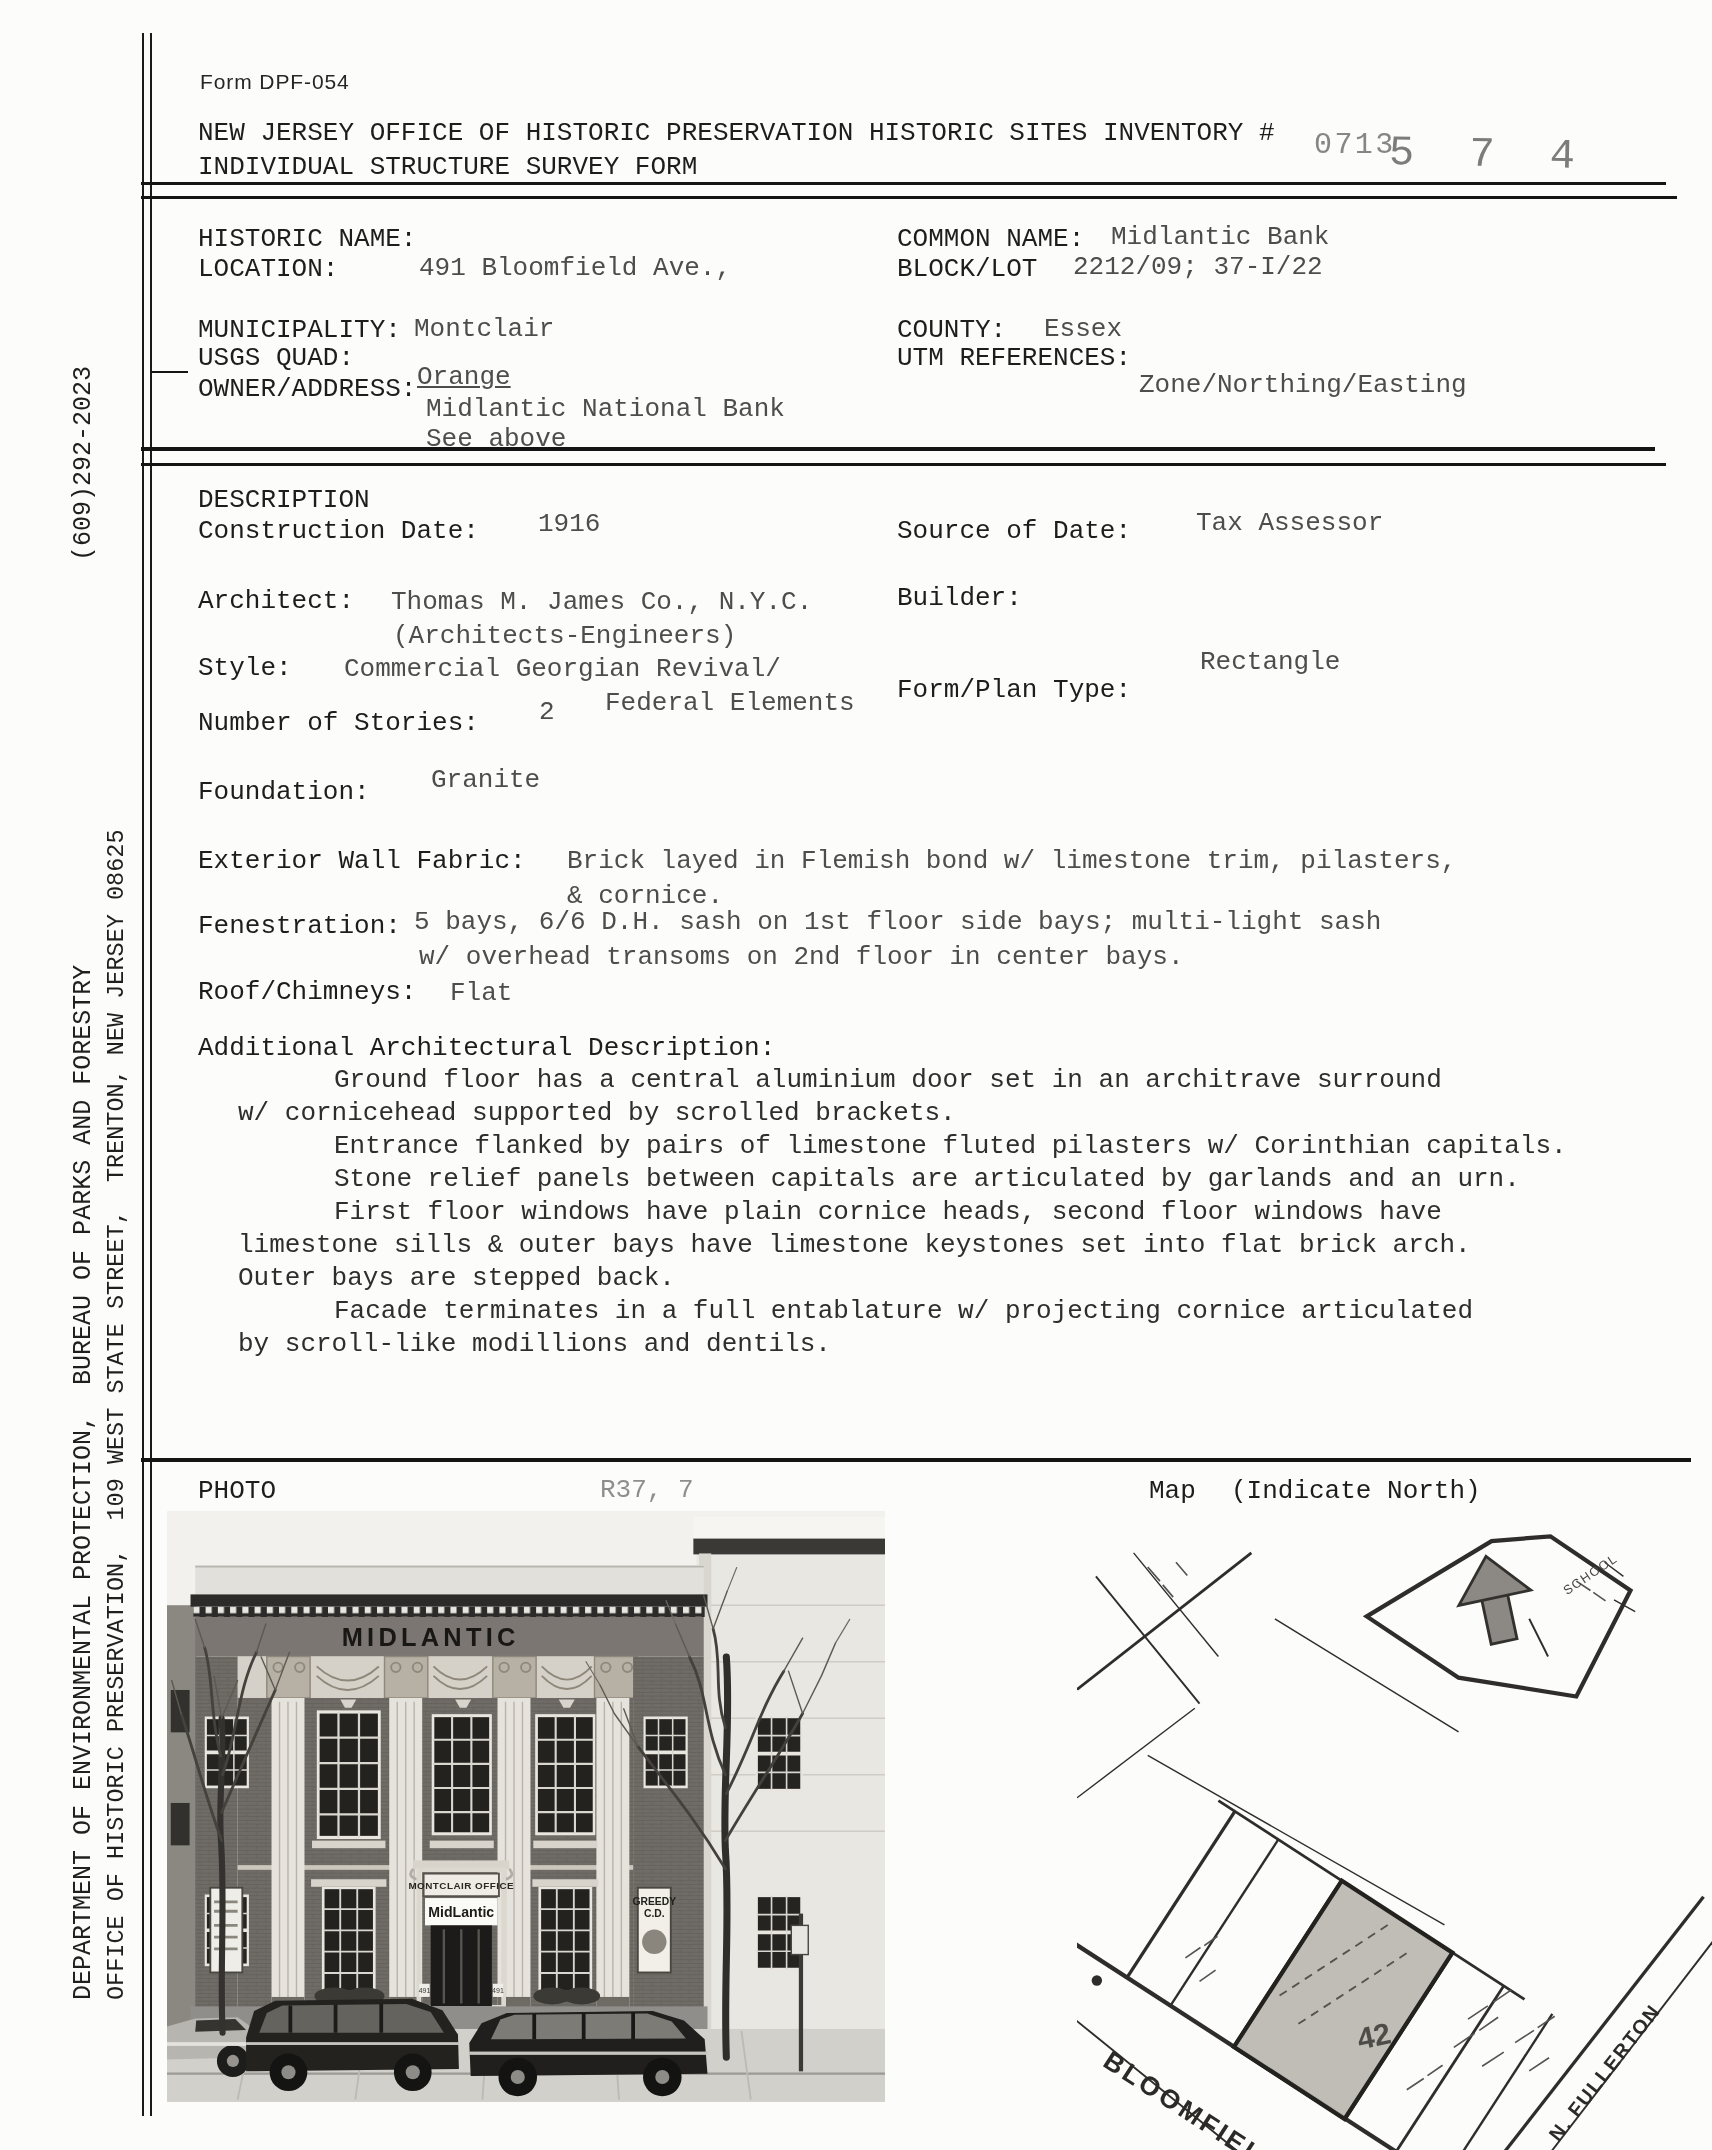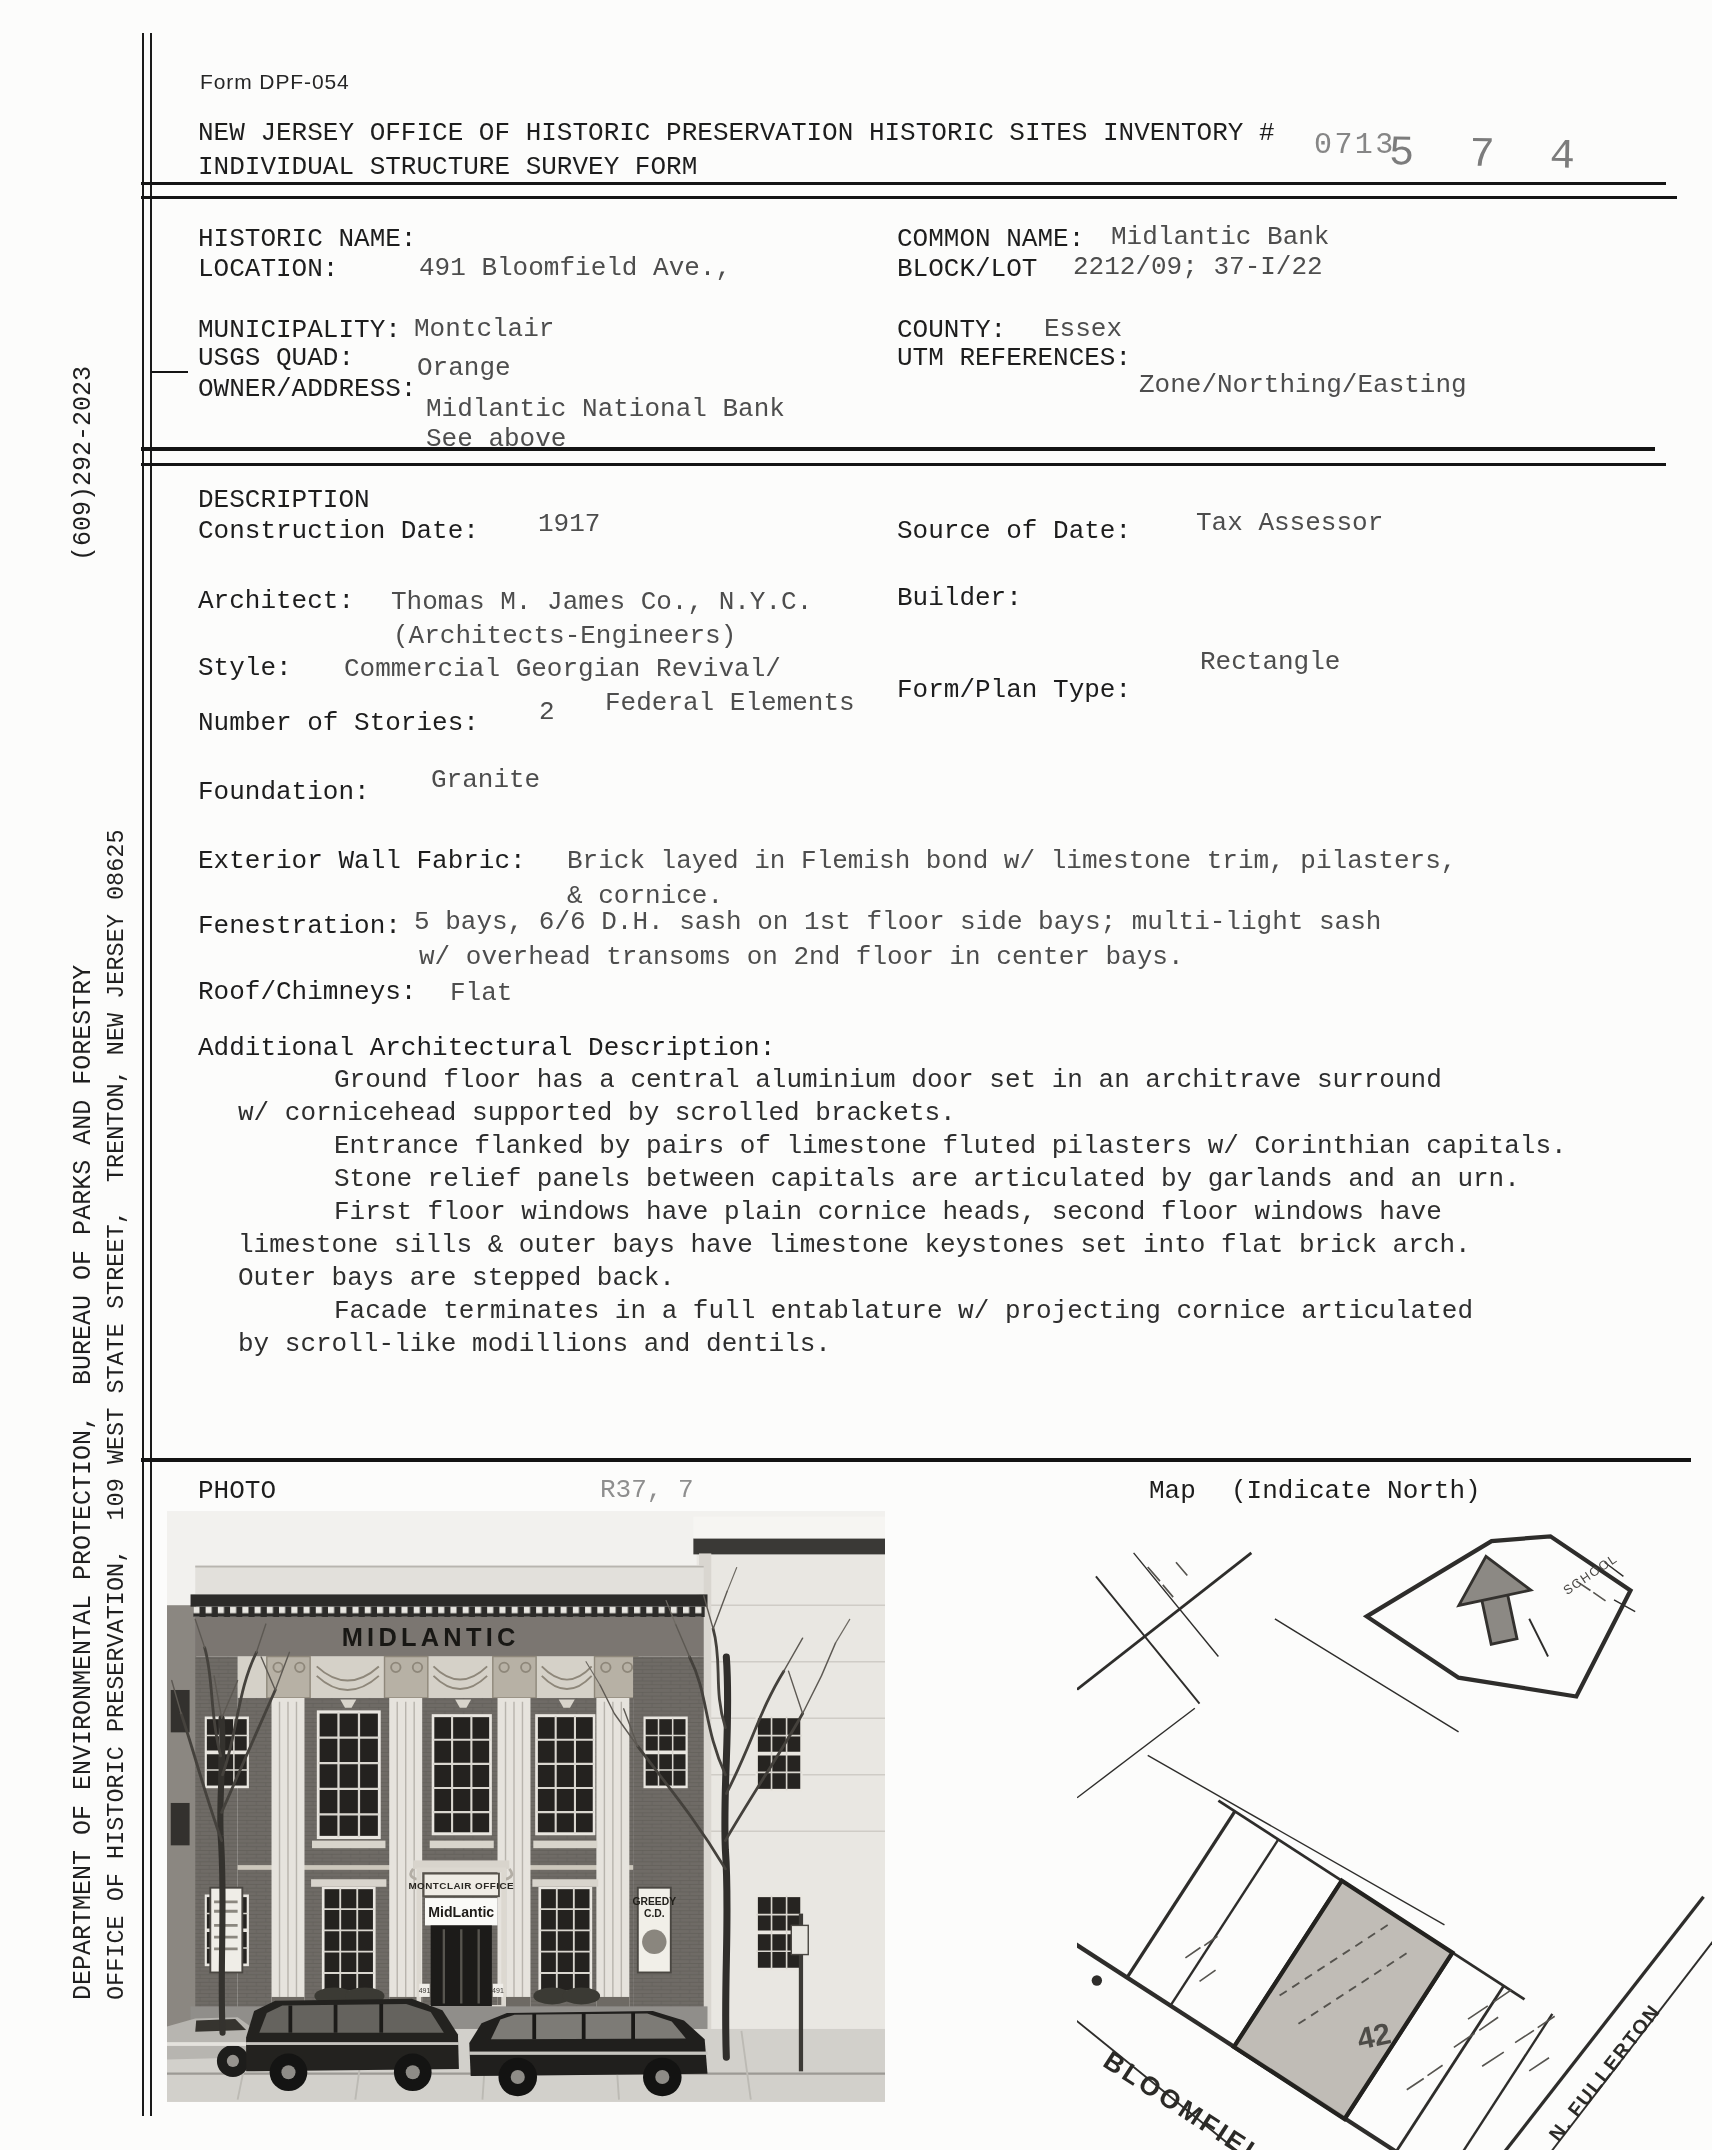--- a/index.html
+++ b/index.html
@@ -48,33 +48,33 @@
   <div class="t v" style="left:1111px;top:223px;">Midlantic Bank</div>
   <div class="t" style="left:198px;top:255px;">LOCATION:</div>
   <div class="t v" style="left:419px;top:254px;">491 Bloomfield Ave.,</div>
   <div class="t" style="left:897px;top:255px;">BLOCK/LOT</div>
   <div class="t v" style="left:1073px;top:253px;">2212/09; 37-I/22</div>
   <div class="t" style="left:198px;top:316px;">MUNICIPALITY:</div>
   <div class="t v" style="left:414px;top:315px;">Montclair</div>
   <div class="t" style="left:897px;top:316px;">COUNTY:</div>
   <div class="t v" style="left:1044px;top:315px;">Essex</div>
   <div class="t" style="left:198px;top:344px;">USGS QUAD:</div>
-  <div class="t v" style="left:417px;top:354px;">Orange</div>
+  <div class="t v" style="left:417px;top:363px;text-decoration:underline;">Orange</div>
   <div class="t" style="left:897px;top:344px;">UTM REFERENCES:</div>
   <div class="t v" style="left:1139px;top:371px;">Zone/Northing/Easting</div>
   <div class="t" style="left:198px;top:375px;">OWNER/ADDRESS:</div>
   <div class="t v" style="left:426px;top:395px;">Midlantic National Bank</div>
   <div class="t v" style="left:426px;top:425px;">See above</div>
 
   <div class="rule" style="left:141px;top:447px;width:1514px;height:3.8px;"></div>
   <div class="rule" style="left:141px;top:463px;width:1525px;height:3.3px;"></div>
 
   <div class="t" style="left:198px;top:486px;">DESCRIPTION</div>
   <div class="t" style="left:198px;top:517px;">Construction Date:</div>
-  <div class="t v" style="left:538px;top:510px;">1917</div>
+  <div class="t v" style="left:538px;top:510px;">1916</div>
   <div class="t" style="left:897px;top:517px;">Source of Date:</div>
   <div class="t v" style="left:1196px;top:509px;">Tax Assessor</div>
   <div class="t" style="left:198px;top:587px;">Architect:</div>
   <div class="t v" style="left:391px;top:588px;">Thomas M. James Co., N.Y.C.</div>
   <div class="t v" style="left:393px;top:622px;">(Architects-Engineers)</div>
   <div class="t" style="left:897px;top:584px;">Builder:</div>
   <div class="t" style="left:198px;top:654px;">Style:</div>
   <div class="t v" style="left:344px;top:655px;">Commercial Georgian Revival/</div>
   <div class="t v" style="left:605px;top:689px;">Federal Elements</div>
   <div class="t" style="left:897px;top:676px;text-align:right;">Form/Plan Type:</div>

